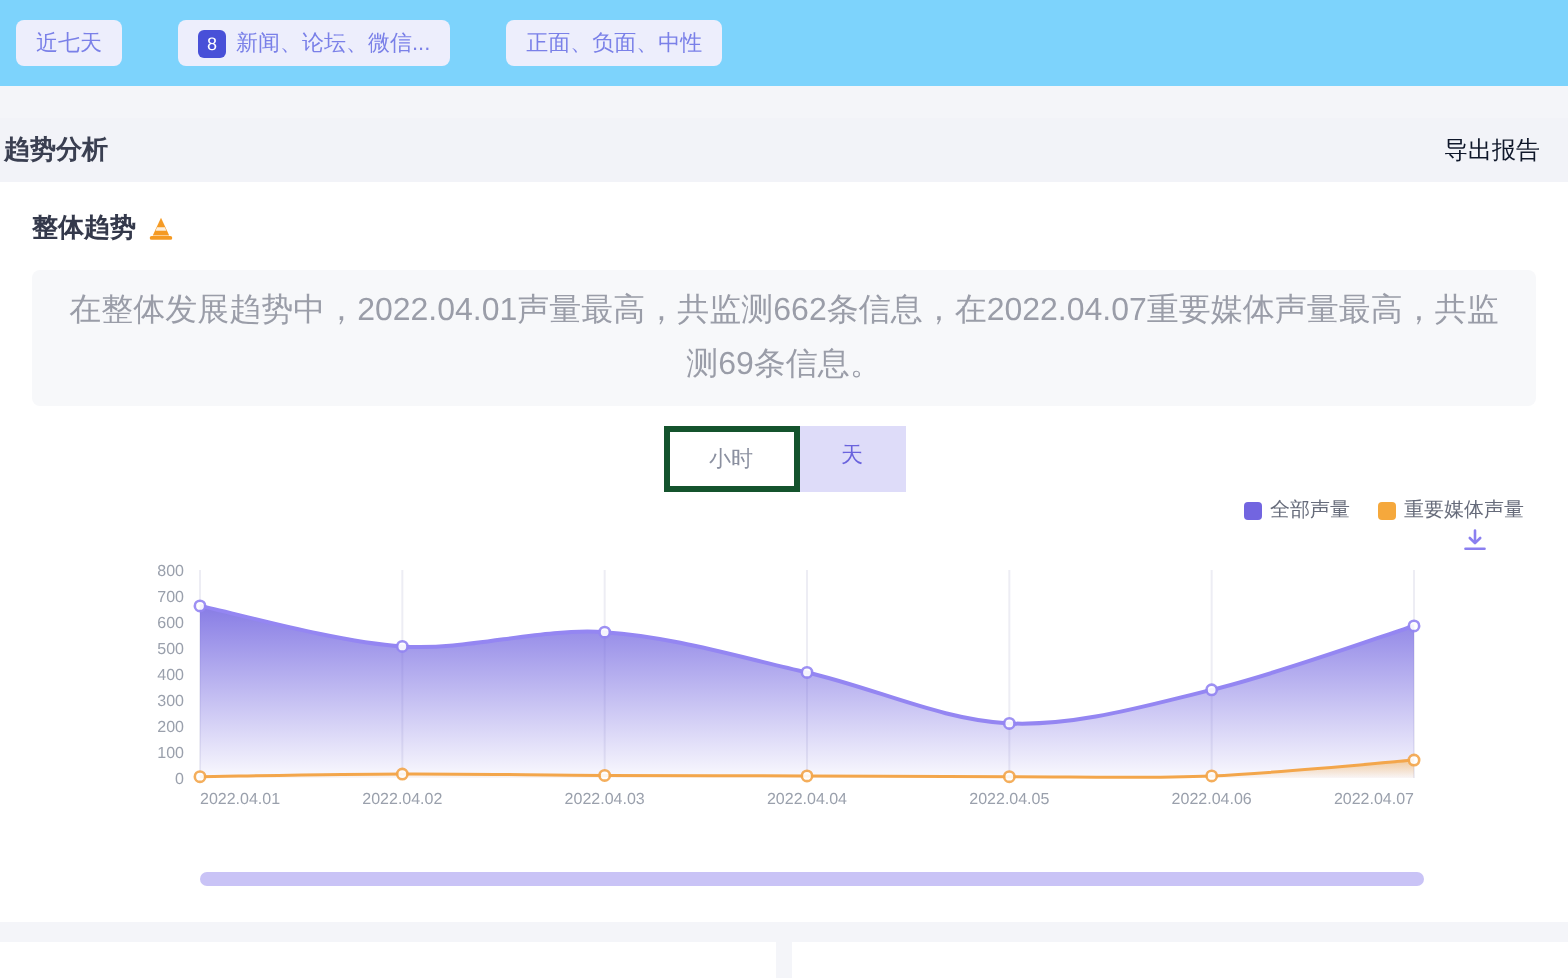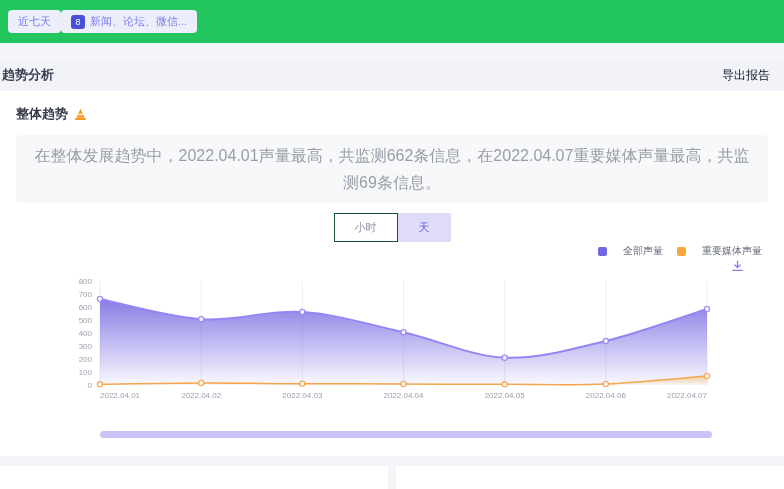--- a/index.html
+++ b/index.html
@@ -1,58 +1,61 @@
 <!DOCTYPE html>
 <html><head>
 <meta charset="utf-8">
 <style>
   * { margin:0; padding:0; box-sizing:border-box; }
   html,body { width:784px; height:489px; overflow:hidden; background:#f4f5f9;
     font-family:"Liberation Sans","DejaVu Sans",sans-serif; }
-  .chips-row { background:#22c55e; padding:10px 0 10px 8px; display:flex; gap:0; align-items:center; }
+  .chips-row { background:#7dd3fc; padding:10px 0 10px 8px; display:flex; gap:28px; align-items:center; }
   .chip { display:inline-flex; align-items:center; gap:5px; background:#edeefc; color:#7a80e8;
     font-size:11px; padding:4px 10px; border-radius:4px; cursor:pointer; }
   .chip-badge { background:#4850d8; color:#fff; font-size:9px; width:14px; height:14px;
     border-radius:3px; display:inline-flex; align-items:center; justify-content:center; }
   .section-band { margin-top:16px; background:#f2f3f8; padding:7px 14px 7px 2px;
     display:flex; justify-content:space-between; align-items:center; }
   .section-title { font-size:13px; color:#3a3f51; font-weight:bold; }
   .export-link { font-size:12px; color:#0f172a; cursor:pointer; }
   .card { background:#fff;text-align:center; }
   .main-card { padding:14px 16px 18px 16px; }
   .card-title-row { display:flex; align-items:center; gap:6px; }
   .card-title { font-size:13px; color:#34394b; font-weight:bold; }
   .summary-box { margin-top:12px; background:#f7f8fa; border-radius:4px; padding:7px 12px;
     font-size:16px; color:#9a9da8; line-height:1.7; }
   .toggle-row { margin-top:10px; display:flex; justify-content:center; }
   .toggle-btn { font-size:11px; padding:6px 20px; cursor:pointer; }
-  .toggle-btn.off { background:#fff; border:1px solid #14532d; color:#8b90a0; }
+  .toggle-btn.off { background:#fff; border:3px solid #14532d; color:#8b90a0; }
   .toggle-btn.on  { background:#dedcf9; border:1px solid #dedcf9; color:#6a63dd; }
   .legend-row { display:flex; justify-content:flex-end; align-items:center; gap:14px;
     margin-top:2px; padding-right:6px; }
-  .legend-item { display:flex; align-items:center; gap:16px; font-size:10px; color:#666b7a; cursor:pointer; }
+  .legend-item { display:flex; align-items:center; gap:4px; font-size:10px; color:#666b7a; cursor:pointer; }
   .legend-swatch { width:9px; height:9px; border-radius:2px; }
   .chart-tools { display:flex; justify-content:flex-end; padding-right:24px; margin-top:2px; }
   .chart-wrap { margin-top:2px; }
   .dz-slider { margin:20px 0 0 84px; width:612px; height:7px; background:#c9c3f6;
     border-radius:4px; cursor:grab; }
   .bottom-row { margin-top:10px; display:flex; gap:8px; }
   .bottom-card { flex:1; padding:14px 16px; }
   svg text { font-family:"Liberation Sans","DejaVu Sans",sans-serif; }
 </style>
 </head>
 <body>
 
 <div class="chips-row" id="chips">
     <div class="chip">
       <span>近七天</span>
     </div>
     <div class="chip">
       <span class="chip-badge">8</span>
       <span>新闻、论坛、微信...</span>
+    </div>
+    <div class="chip">
+      <span>正面、负面、中性</span>
     </div>
   </div>
 
 <div class="section-band">
   <span class="section-title">趋势分析</span>
   <span class="export-link">导出报告</span>
 </div>
 
 <div class="card main-card">
   <div class="card-title-row">

